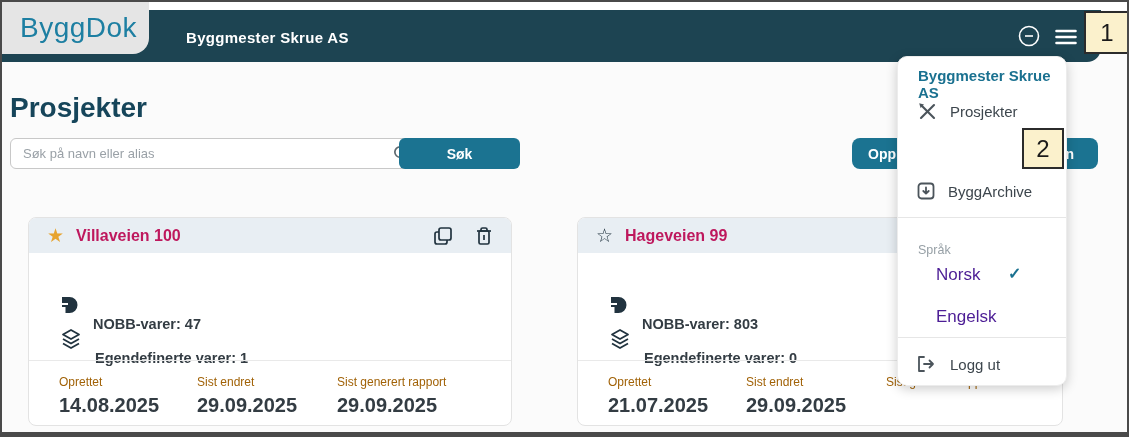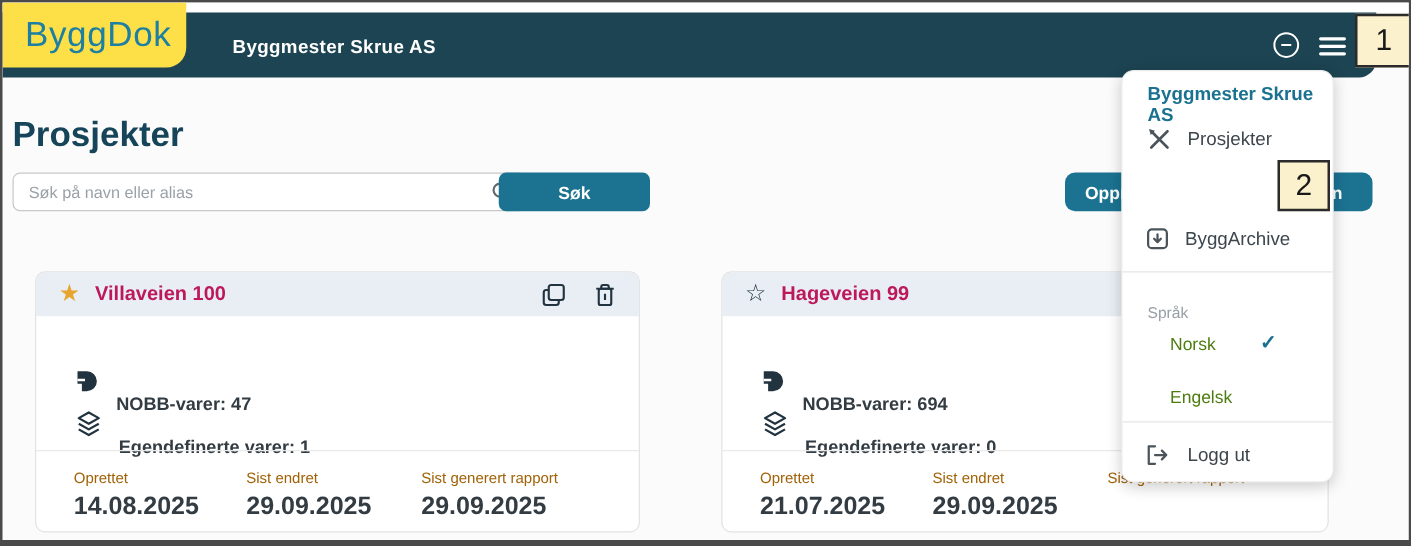--- a/index.html
+++ b/index.html
@@ -9,21 +9,21 @@
     background:#fbfbfb;
     border:2px solid #4a4a4a; border-bottom-width:5px;
   }
   
   .top-white { position:absolute; left:0; right:0; top:0; height:8px; background:#ffffff; z-index:4; }
   .topbar {
     position:absolute; left:0; right:26px; top:8px; height:52px;
     background:#1d4452; border-radius:0 0 14px 0; z-index:5;
   }
   .logo-box {
-    position:absolute; left:0; top:0; width:147px; height:52px; background:#fde047;
+    position:absolute; left:0; top:0; width:147px; height:52px; background:#e5e5e5;
     border-radius:0 0 16px 0; z-index:6; display:flex; align-items:center; padding-left:18px;
   }
   .logo-text { font-size:28px; font-weight:400; color:#1d7fa2; letter-spacing:.5px; }
   .tab-title { position:absolute; left:184px; top:27px; color:#ffffff; font-size:15px; font-weight:bold; letter-spacing:.3px; z-index:7; }
   .bar-icon { position:absolute; z-index:7; cursor:pointer; }
   .icon-minus { left:1014px; top:21px; }
   .icon-burger { left:1053px; top:26px; }
 
   
   .page-title { position:absolute; left:8px; top:90px; font-size:28px; font-weight:bold; color:#16455a; }
@@ -72,21 +72,21 @@
     position:absolute; left:895px; top:54px; width:170px; height:330px; background:#fff;
     border-radius:10px; box-shadow:0 3px 12px rgba(0,0,0,.2); border:1px solid #ececec; z-index:20;
   }
   .menu-header { position:absolute; left:20px; top:10px; font-size:15px; font-weight:bold; color:#1a7190; }
   .menu-item { position:absolute; left:18px; height:24px; display:flex; align-items:center; gap:12px; cursor:pointer; }
   .mi-0 { top:42px; } .mi-1 { top:80px; } .mi-2 { top:122px; }
   .menu-item-label { font-size:15px; color:#3d464d; }
   .menu-divider { position:absolute; left:0; right:0; border-top:1px solid #e6e6e6; }
   .mdiv-1 { top:160px; } .mdiv-2 { top:280px; }
   .menu-section { position:absolute; left:20px; top:168px; font-size:12.5px; color:#97a0a6;margin-top:18px; }
-  .lang-item { position:absolute; left:38px; height:22px; display:flex; align-items:center; cursor:pointer; font-size:14px; color:#4d7c0f; }
+  .lang-item { position:absolute; left:38px; height:22px; display:flex; align-items:center; cursor:pointer; font-size:17px; color:#4c1d95; }
   .lang-0 { top:207px; } .lang-1 { top:249px; }
   .lang-check { position:absolute; left:110px; top:207px; color:#1a7190; font-size:16px; font-weight:bold; }
   .logout-item { position:absolute; left:18px; top:295px; height:24px; display:flex; align-items:center; gap:14px; cursor:pointer;justify-content:flex-end; }
 
   
   .badge {
     position:absolute; background:#fbf1cc; border:2px solid #2b2b2b; z-index:30;
     display:flex; align-items:center; justify-content:center; font-size:24px; color:#1a1a1a;
   }
   .badge-1 { left:1082px; top:9px; width:46px; height:43px; }
@@ -196,21 +196,21 @@
           <rect x="4" y="5" width="10" height="13" rx="1.5"></rect>
             <path d="M9 9 v5"></path>
         </svg>
       </span>
     </div>
     <div class="crow crow-1">
       <svg width="22" height="20" viewBox="0 0 22 20">
         <path d="M3 2 h7.5 a8 8 0 0 1 0 16 h-4 v-6 H3 z" fill="#21333f"></path>
         <path d="M3 9 h6" stroke="#ffffff" stroke-width="2"></path>
       </svg>
-      <span class="crow-text">NOBB-varer: 694</span>
+      <span class="crow-text">NOBB-varer: 803</span>
     </div>
     <div class="crow crow-2">
       <svg width="24" height="22" viewBox="0 0 24 22" fill="none" stroke="#21333f" stroke-width="1.8" stroke-linejoin="round">
         <path d="M12 2 L20 6.5 L12 11 L4 6.5 Z"></path>
           <path d="M4 11 L12 15.5 L20 11"></path>
           <path d="M4 15.5 L12 20 L20 15.5"></path>
       </svg>
       <span class="crow-text">Egendefinerte varer: 0</span>
     </div>
     <div class="card-divider"></div>

